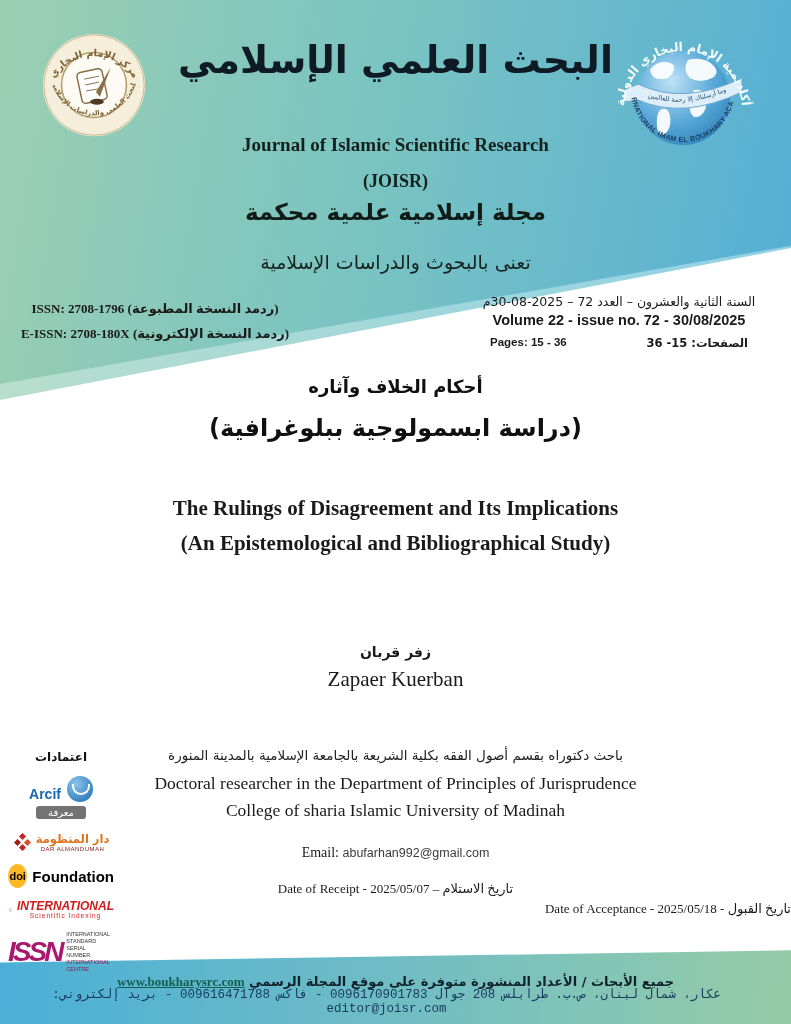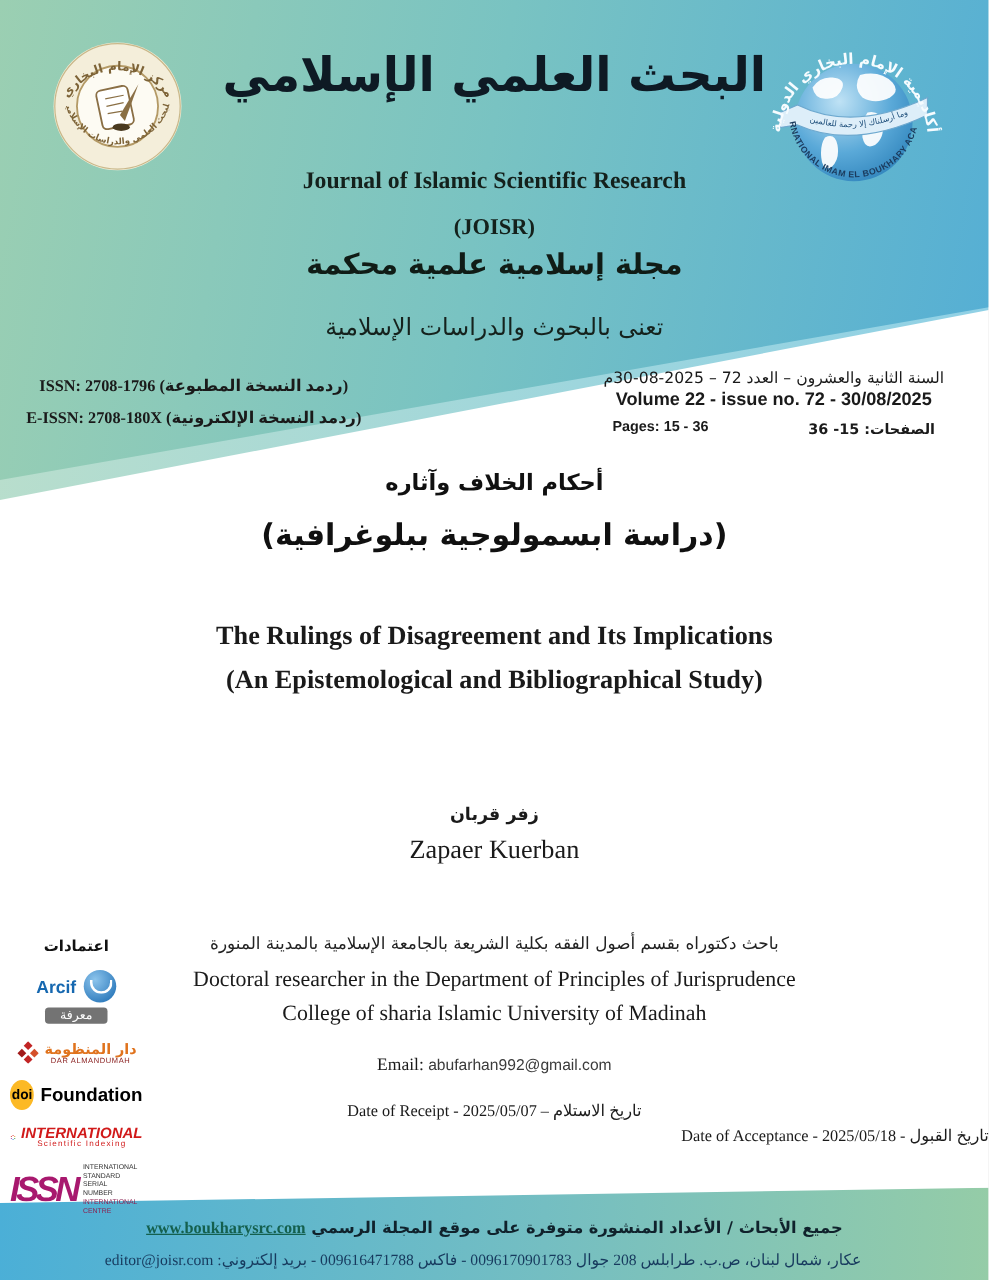--- a/index.html
+++ b/index.html
@@ -64,21 +64,21 @@
   .affil-en2{ top:800px; font-size:17.5px; }
   .email-line { top:845px; font-size:14px; }
   .email-line .addr { font-family:"Liberation Sans","DejaVu Sans",sans-serif; font-size:12.5px; color:#3b3b3b; }
   .date-1 { top:881px; font-size:13px; }
   .date-2 { top:901px; font-size:13px;text-align:right; }
 
   
   .accred { position:absolute; left:8px; top:750px; width:106px; text-align:center; }
   .accred-label { font-family:"DejaVu Sans",sans-serif; font-weight:bold; font-size:12px; color:#111; }
   .logo-item { margin-top:12px; }
-  .arcif-row { display:flex; align-items:center; justify-content:center; gap:6px; }
+  .arcif-row { display:flex; align-items:flex-end; justify-content:center; gap:6px; }
   .arcif-text { color:#1668b0; font-weight:bold; font-size:14px; font-family:"Liberation Sans",sans-serif; }
   .maarifa-ball { width:26px; height:26px; border-radius:50%;
                   background:radial-gradient(circle at 35% 30%, #8cc4ec, #1668b0); position:relative; }
   .maarifa-ball::after { content:""; position:absolute; left:5px; top:8px; width:14px; height:9px;
                   border:2px solid #fff; border-top:none; border-radius:0 0 10px 10px; }
   .maarifa-word { display:inline-block; margin-top:3px; background:#737373; color:#fff;
                   font-size:10px; padding:1px 12px; border-radius:3px; font-family:"DejaVu Sans",sans-serif; }
   .dar-row { display:flex; align-items:center; justify-content:center; gap:5px; }
   .dar-name { color:#e0731d; font-weight:bold; font-size:11.5px; font-family:"DejaVu Sans",sans-serif; }
   .dar-sub  { color:#8a2020; font-size:6px; letter-spacing:.5px; font-family:"Liberation Sans",sans-serif; }
@@ -99,21 +99,21 @@
   .issn-lines .last { color:#8a1f4f; }
 
   
   .footer-line1 { position:absolute; bottom:34px; left:0; width:791px; text-align:center;
                   direction:rtl; font-family:"DejaVu Sans",sans-serif; font-weight:bold;
                   font-size:13px; color:#10222c; }
   .site-link { color:#14604e; text-decoration:underline; font-family:"Liberation Serif",serif;
                font-weight:bold; cursor:pointer; }
   .footer-line2 { position:absolute; bottom:8px; left:0; width:773px; text-align:center;
                   direction:rtl; font-size:12.5px; color:#173a5e;
-                  font-family:Liberation Serif, serif; }
+                  font-family:Liberation Mono, monospace; }
   .footer-line2 .mail { color:#173a5e; cursor:pointer; }
 </style>
 </head>
 <body>
 
 <div class="page">
 
   <div class="band-top-sub"></div>
   <div class="band-top"></div>
   <div class="band-bottom"></div>

